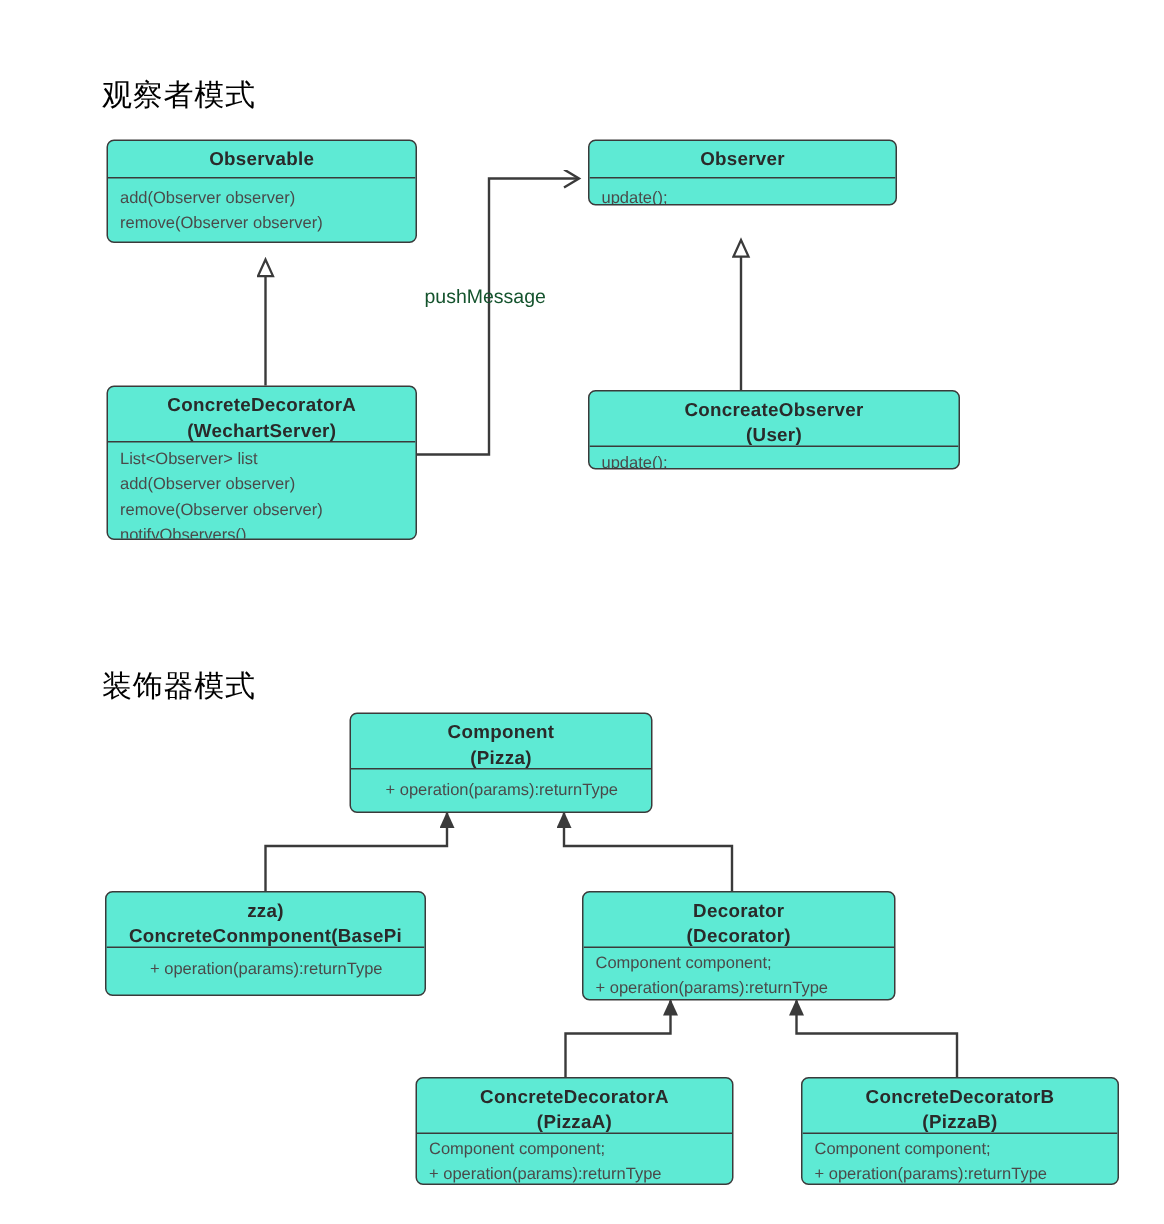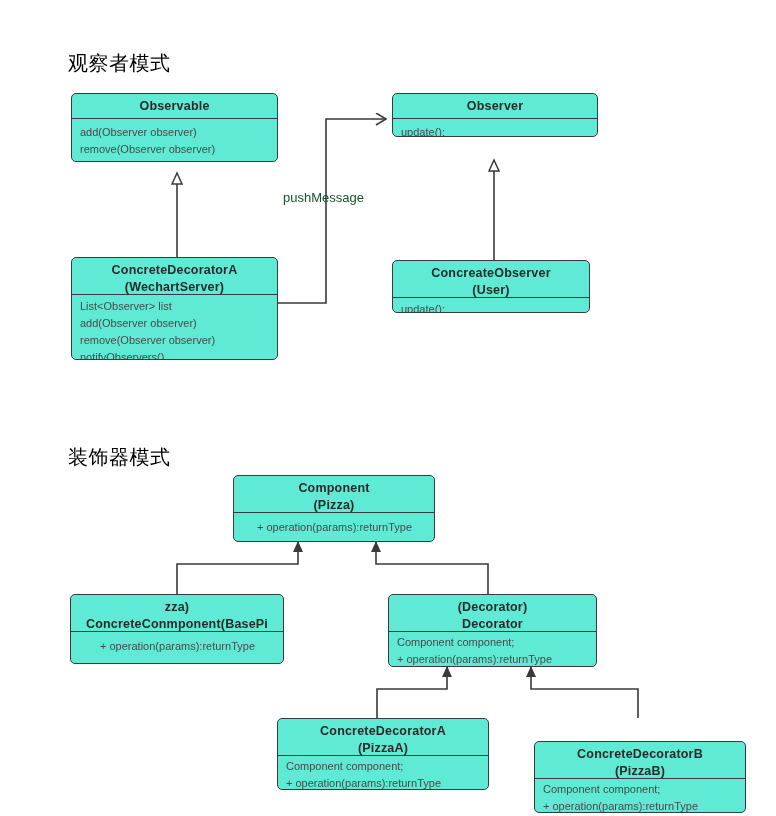--- a/index.html
+++ b/index.html
@@ -146,21 +146,21 @@
     </div>
     <div class="uml-body" style="padding-top:3px;">
       <div class="row">List&lt;Observer&gt; list</div>
       <div class="row">add(Observer observer)</div>
       <div class="row">remove(Observer observer)</div>
       <div class="row">notifyObservers()</div>
 
     </div>
   </div>
 
-  <div class="uml-box" style="left:392px; top:260px; width:198px; height:53px;">
+  <div class="uml-box" style="left:392px; top:260px; width:248px; height:53px;">
     <div class="uml-head" style="height:37px;">
       <div>ConcreateObserver</div>
       <div>(User)</div>
     </div>
     <div class="uml-body" style="padding-top:3px;">
       <div class="row">update();</div>
     </div>
   </div>
 
   <div class="section-title" style="left:68px; top:444px;">装饰器模式</div>
@@ -180,41 +180,41 @@
       <div>zza)</div>
       <div>ConcreteConmponent(BasePi</div>
     </div>
     <div class="uml-body centered" style="padding-top:6px;">
       <div class="row">+ operation(params):returnType</div>
     </div>
   </div>
 
   <div class="uml-box" style="left:388px; top:594px; width:209px; height:73px;">
     <div class="uml-head" style="height:37px;">
+      <div>Decorator</div>
       <div>(Decorator)</div>
-      <div>Decorator</div>
     </div>
     <div class="uml-body" style="padding-top:2px;">
       <div class="row">Component  component;</div>
       <div class="row">+ operation(params):returnType</div>
     </div>
   </div>
 
   <div class="uml-box" style="left:277px; top:718px; width:212px; height:72px;">
     <div class="uml-head" style="height:37px;">
       <div>ConcreteDecoratorA</div>
       <div>(PizzaA)</div>
     </div>
     <div class="uml-body" style="padding-top:2px;">
       <div class="row">Component  component;</div>
       <div class="row">+ operation(params):returnType</div>
     </div>
   </div>
 
-  <div class="uml-box" style="left:534px; top:718px; width:212px; height:72px;margin-top:23px;">
+  <div class="uml-box" style="left:534px; top:718px; width:212px; height:72px;">
     <div class="uml-head" style="height:37px;">
       <div>ConcreteDecoratorB</div>
       <div>(PizzaB)</div>
     </div>
     <div class="uml-body" style="padding-top:2px;">
       <div class="row">Component  component;</div>
       <div class="row">+ operation(params):returnType</div>
     </div>
   </div>
 

